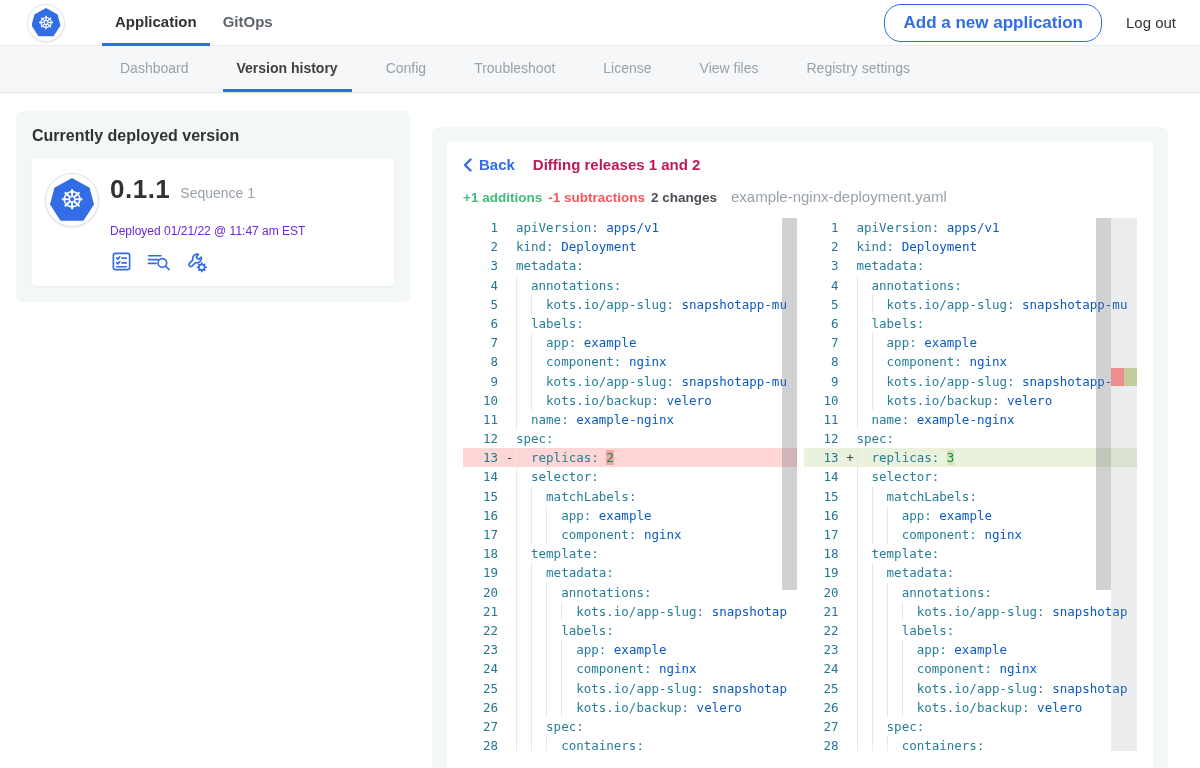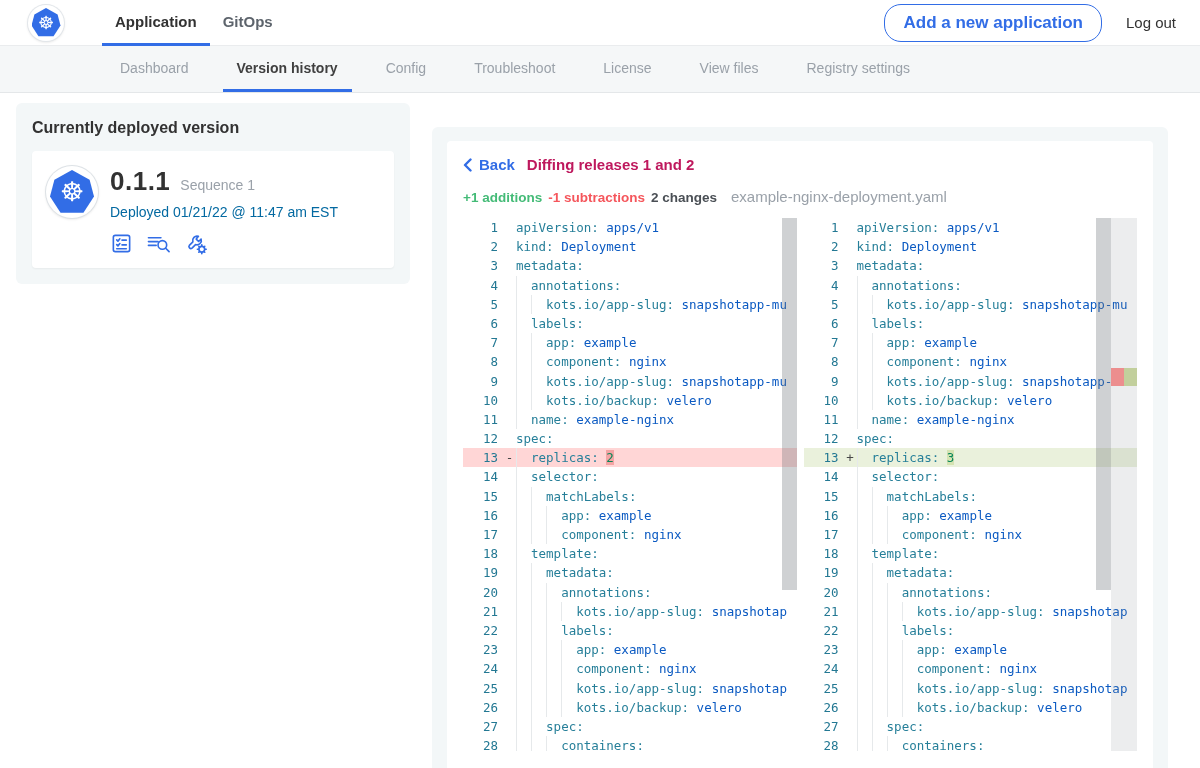--- a/index.html
+++ b/index.html
@@ -31,42 +31,42 @@
   
   .subnav { height:47px; background:#f5f7f8; border-bottom:1px solid #e4e7e9;
             display:flex; padding-left:106px; }
   .subnav-item { display:flex; align-items:center; padding:0 14px; margin-right:20px;
                  font-size:14px; color:#9aa1a9; cursor:pointer; border-bottom:3px solid transparent; }
   .subnav-item.active { color:#404040; font-weight:700; border-bottom-color:var(--accent); }
 
   
   main { position:relative; height:675px; }
 
-  .deployed-card { position:absolute; left:16px; top:10px; width:394px;
+  .deployed-card { position:absolute; left:16px; top:18px; width:394px;
                    background:#f3f7f8; border-radius:6px; padding:16px; }
   .deployed-card h2 { margin:0; font-size:16px; font-weight:700; color:#323232; }
   .version-card { margin-top:14px; background:#fff; border-radius:4px; padding:15px 16px 13px 14px;
                   display:flex; gap:12px; box-shadow:0 1px 2px rgba(0,0,0,.05); }
   .k8s-badge { width:52px; height:52px; border-radius:50%; background:#fff; flex:none;
                box-shadow:0 0 0 1px #dde2e6, 0 1px 3px rgba(0,0,0,.15);
                display:flex; align-items:center; justify-content:center; }
   .k8s-badge .hept { width:44px; height:44px; font-size:27px; }
   .vrow { display:flex; align-items:baseline; }
   .vnum { font-size:26px; font-weight:700; letter-spacing:.5px; }
   .vseq { font-size:14px; color:#9aa1a9; margin-left:10px; }
-  .vdep { margin-top:7px; font-size:14px; color:#0369a1; }
+  .vdep { margin-top:19px; font-size:12px; color:#6d28d9; }
   .vicons { display:flex; align-items:center; gap:13px; margin-top:12px; }
   .vicon { cursor:pointer; display:flex; }
   .vicon svg { stroke:var(--accent); fill:none; stroke-width:1.7; stroke-linecap:round; stroke-linejoin:round; }
 
   
   .diff-panel { position:absolute; left:432px; top:34px; width:736px; height:710px;
                 background:#f3f7f8; border-radius:6px; padding:14px 15px; }
   .diff-card { background:#fff; border-radius:4px; height:100%; padding:15px 16px; }
-  .diff-header { display:flex; align-items:center; gap:12px; }
+  .diff-header { display:flex; align-items:center; gap:18px; }
   .back { display:flex; align-items:center; gap:7px; color:var(--accent);
           font-weight:700; font-size:15px; cursor:pointer; }
   .back svg { stroke:var(--accent); fill:none; stroke-width:2.4; stroke-linecap:round; stroke-linejoin:round; }
   .diff-title { margin:0; font-size:15px; font-weight:700; color:#be185d; }
   .diff-stats { margin-top:15px; display:flex; align-items:baseline; gap:6px; font-size:13.5px; }
   .adds { color:var(--green); font-weight:700; }
   .subs { color:var(--red);   font-weight:700; }
   .chg  { color:#4a4f55;      font-weight:700; }
   .fname { color:#9aa1a9; font-size:15px; margin-left:8px; }
 

